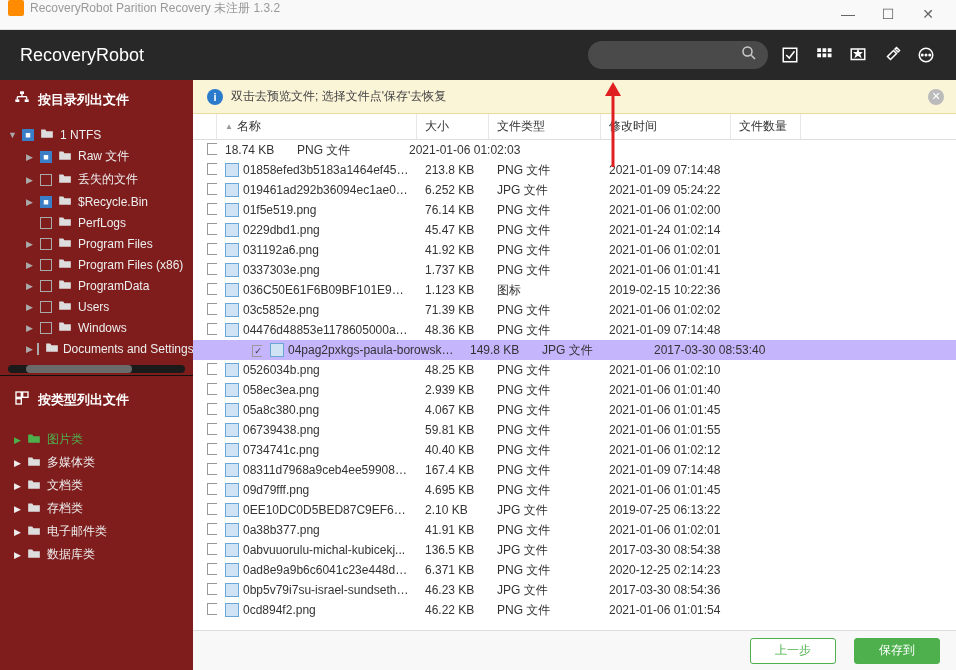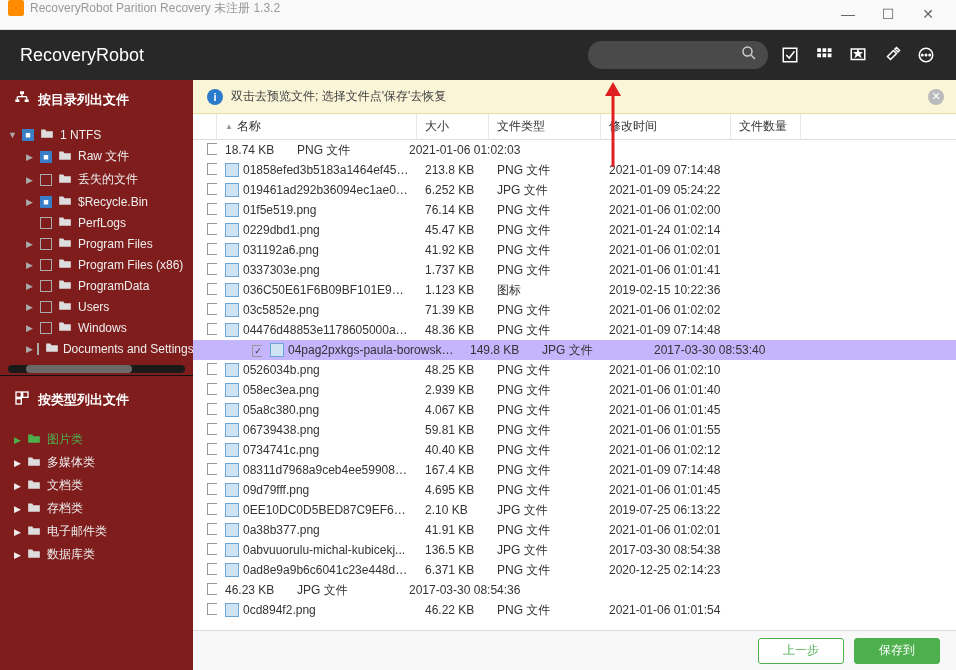--- a/index.html
+++ b/index.html
@@ -59,21 +59,21 @@
 .table-body::-webkit-scrollbar-track { background: #f0f0f0; }
 .table-body::-webkit-scrollbar-thumb { background: #c0c0c0; border: 1px solid #a0a0a0; }
 .table-body::-webkit-scrollbar-button { height: 16px; background: #f0f0f0; border: 1px solid #ccc; }
 .row { height: 20px; display: flex; align-items: center; font-size: 12px; color: #333; }
 .row.selected { background: #c4b5fd; padding-left: 45px; }
 .td { padding: 0 8px; white-space: nowrap; overflow: hidden; text-overflow: ellipsis; }
 .row-check { width: 12px; height: 12px; border: 1px solid #999; margin-left: 6px; display: inline-flex; align-items: center; justify-content: center; font-size: 9px; }
 .row-check.checked::after { content: "✓"; color: #333; }
 .file-icon { width: 14px; height: 14px; background: #cfe3f5; border: 1px solid #6aa6d6; display: inline-block; margin-right: 4px; vertical-align: middle; }
 
-.footer { height: 40px; background: #f8f8f8; border-top: 1px solid #ddd; display: flex; align-items: center; justify-content: flex-end; padding: 0 16px; gap: 10px; }
+.footer { height: 40px; background: #f8f8f8; border-top: 1px solid #ddd; display: flex; align-items: center; justify-content: flex-end; padding: 0 16px; gap: 18px; }
 .btn { height: 26px; padding: 0 24px; border: 1px solid #4db04d; border-radius: 3px; font-size: 12px; cursor: pointer; background: #fff; color: #4db04d; }
 .btn.primary { background: #4db04d; color: #fff; }
 
 .arrow { position: absolute; top: 2px; left: 390px; pointer-events: none; }
 
 svg.ic { width: 18px; height: 18px; }
 </style>
 </head>
 <body>
 
@@ -493,20 +493,21 @@
         <div class="row">
           <div class="td col-check"><span class="row-check"></span></div>
           <div class="td col-name"><span class="file-icon"></span>0ad8e9a9b6c6041c23e448d8b3...</div>
           <div class="td col-size">6.371 KB</div>
           <div class="td col-type">PNG 文件</div>
           <div class="td col-date">2020-12-25 02:14:23</div>
           <div class="td col-count"></div>
         </div>
         <div class="row">
           <div class="td col-check"><span class="row-check"></span></div>
+          <div class="td col-name"><span class="file-icon"></span>0bp5v79i7su-israel-sundsethj...</div>
           <div class="td col-size">46.23 KB</div>
           <div class="td col-type">JPG 文件</div>
           <div class="td col-date">2017-03-30 08:54:36</div>
           <div class="td col-count"></div>
         </div>
         <div class="row">
           <div class="td col-check"><span class="row-check"></span></div>
           <div class="td col-name"><span class="file-icon"></span>0cd894f2.png</div>
           <div class="td col-size">46.22 KB</div>
           <div class="td col-type">PNG 文件</div>

